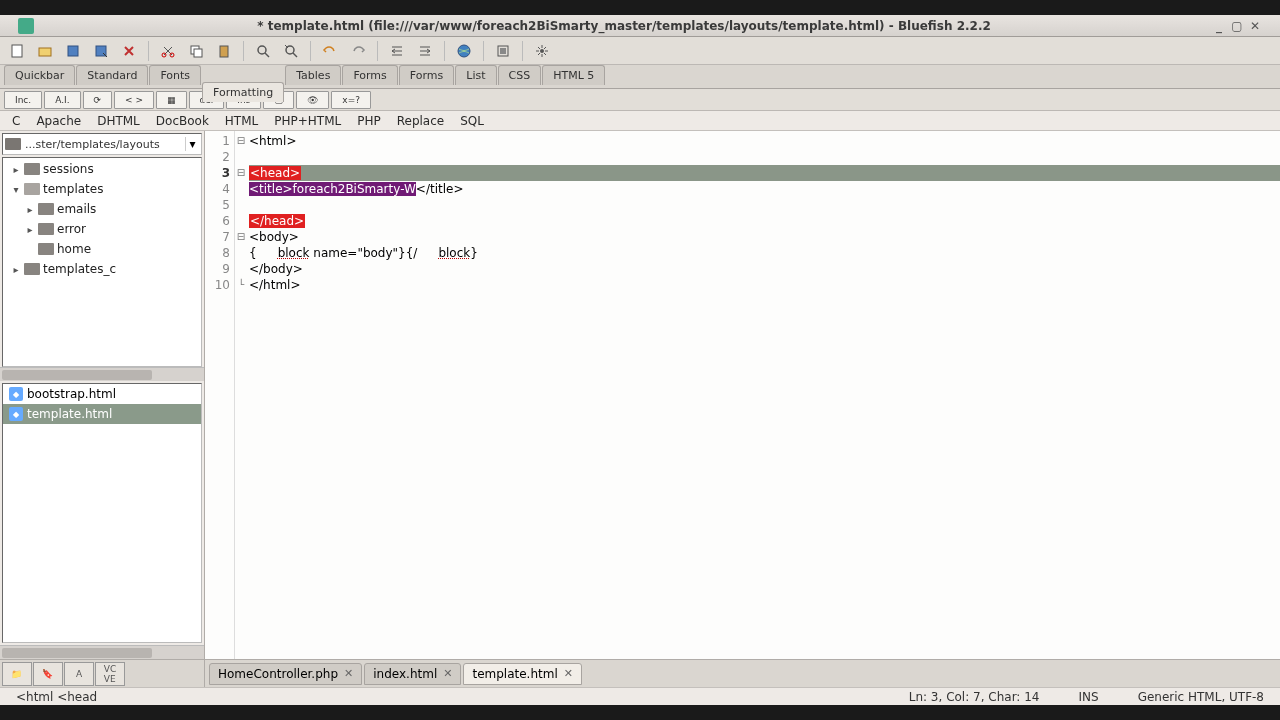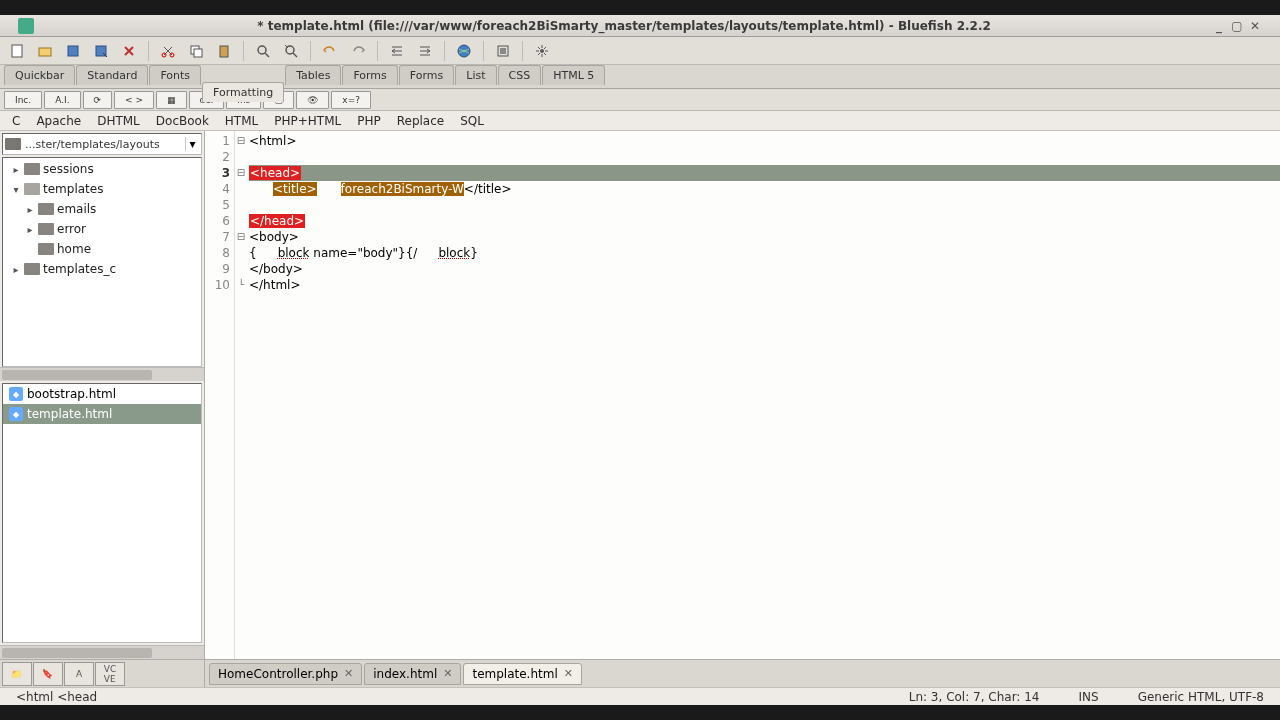--- a/index.html
+++ b/index.html
@@ -49,21 +49,21 @@
 .editor { flex: 1; display: flex; font-family: "DejaVu Sans Mono", monospace; font-size: 13px; line-height: 16px; background: #fdfdfc; overflow: hidden; }
 .gutter { width: 30px; background: #fdfdfc; border-right: 1px solid #ddd; text-align: right; padding: 2px 4px 0 0; color: #888; }
 .gutter div { height: 16px; }
 .gutter .active-ln { font-weight: bold; color: #333; }
 .fold-col { width: 12px; background: #fdfdfc; padding-top: 2px; }
 .fold-col div { height: 16px; text-align: center; color: #777; font-size: 10px; }
 .code { flex: 1; padding: 2px 0 0 2px; position: relative; white-space: pre; }
 .code-line { height: 16px; position: relative; }
 .code-line.active { background: #8a9688; }
 .tag-hl { background: #e02020; color: #fff; padding: 0 1px; }
-.tag-sel { background: #a16207; color: #fff; margin-left: 24px; }
+.tag-sel { background: #701a75; color: #fff; }
 .tk-text { color: #000; }
 .tk-underline { text-decoration: underline dotted #b00; padding-left: 21px; }
 .doc-tabs { height: 28px; background: #dad6d0; border-top: 1px solid #b0aca8; display: flex; align-items: center; padding: 0 4px; }
 .doc-tab { padding: 3px 8px; background: #d0ccc6; border: 1px solid #a8a4a0; border-radius: 3px 3px 0 0; margin-right: 2px; cursor: pointer; display: flex; align-items: center; gap: 6px; font-size: 12px; }
 .doc-tab.active { background: #f2eee8; }
 .doc-tab .x { color: #666; cursor: pointer; font-size: 11px; }
 .statusbar { height: 18px; background: #eeeae6; display: flex; align-items: center; padding: 0 16px; font-size: 11px; color: #333; border-top: 1px solid #c4c0bc; }
 .statusbar .st-left { flex: 1; }
 .statusbar .st-seg { margin-left: 39px; }
 svg { display: block; }

